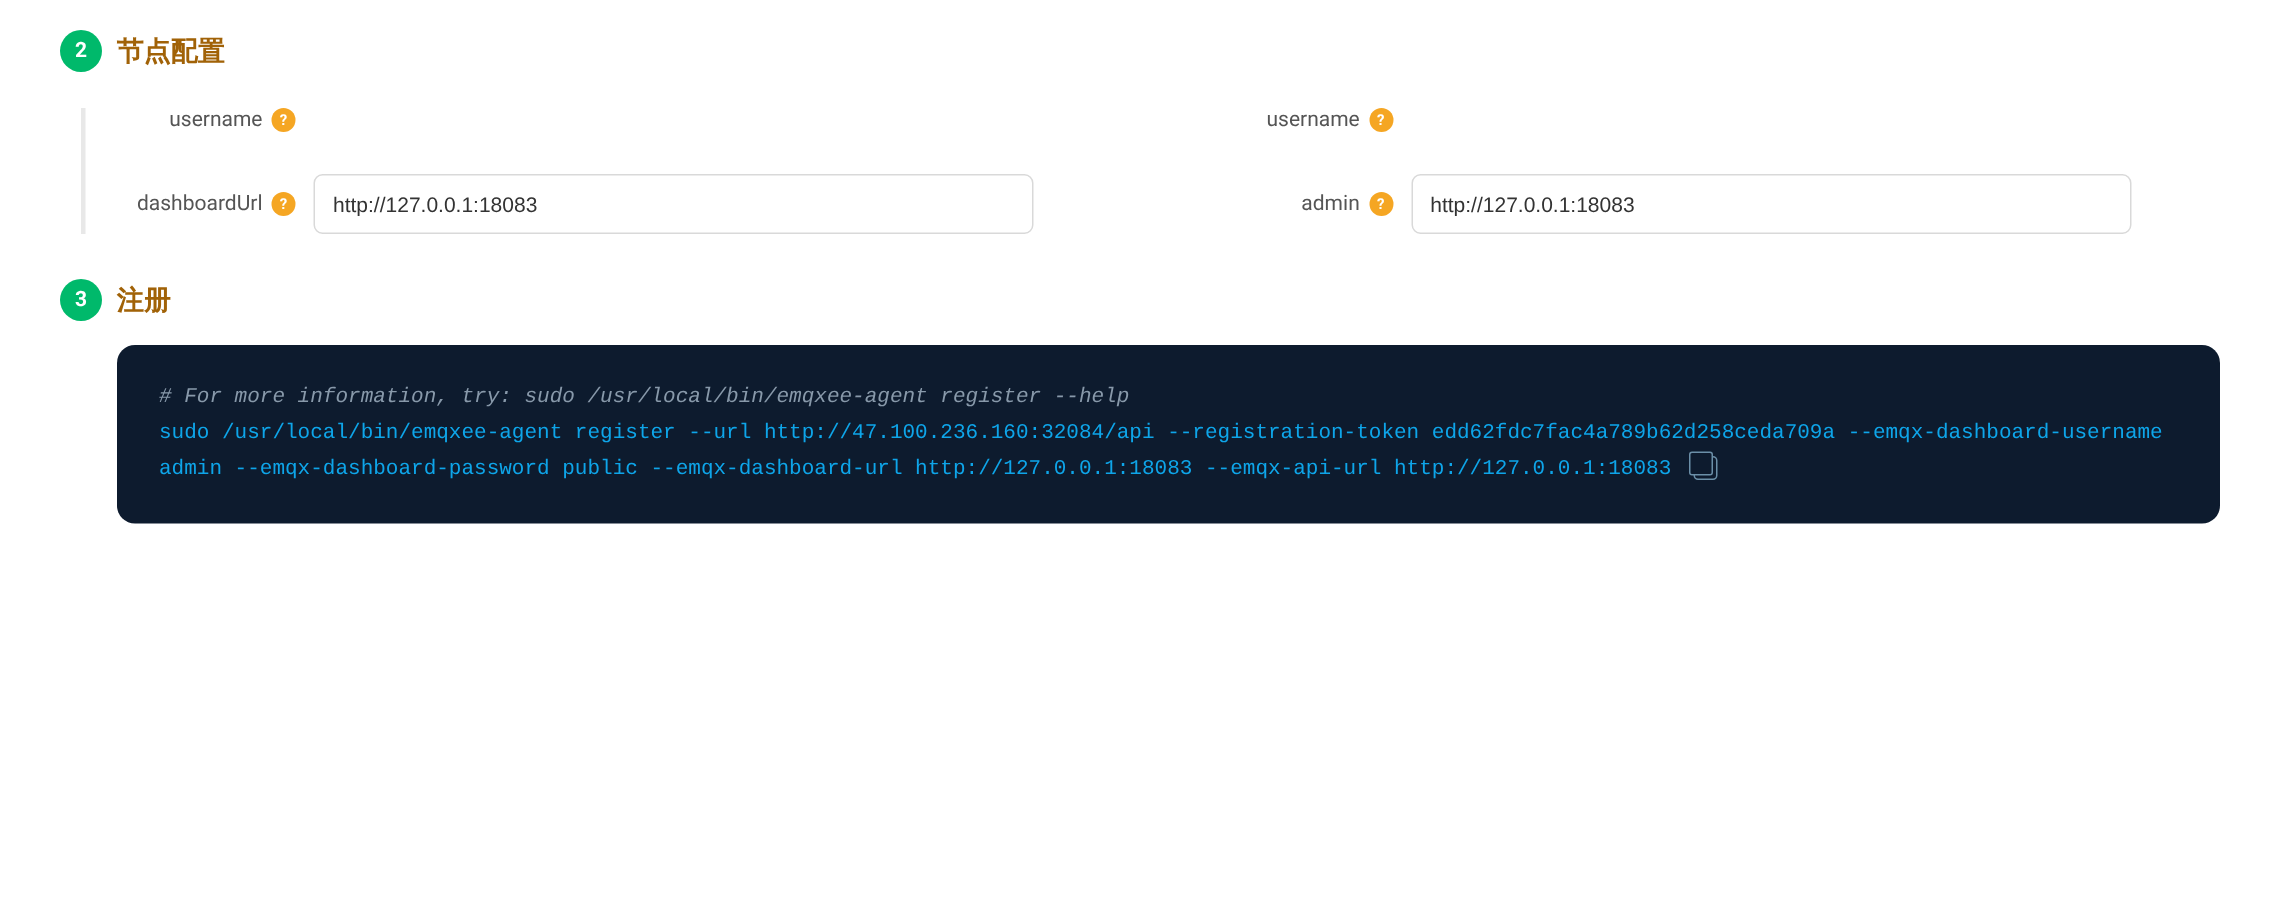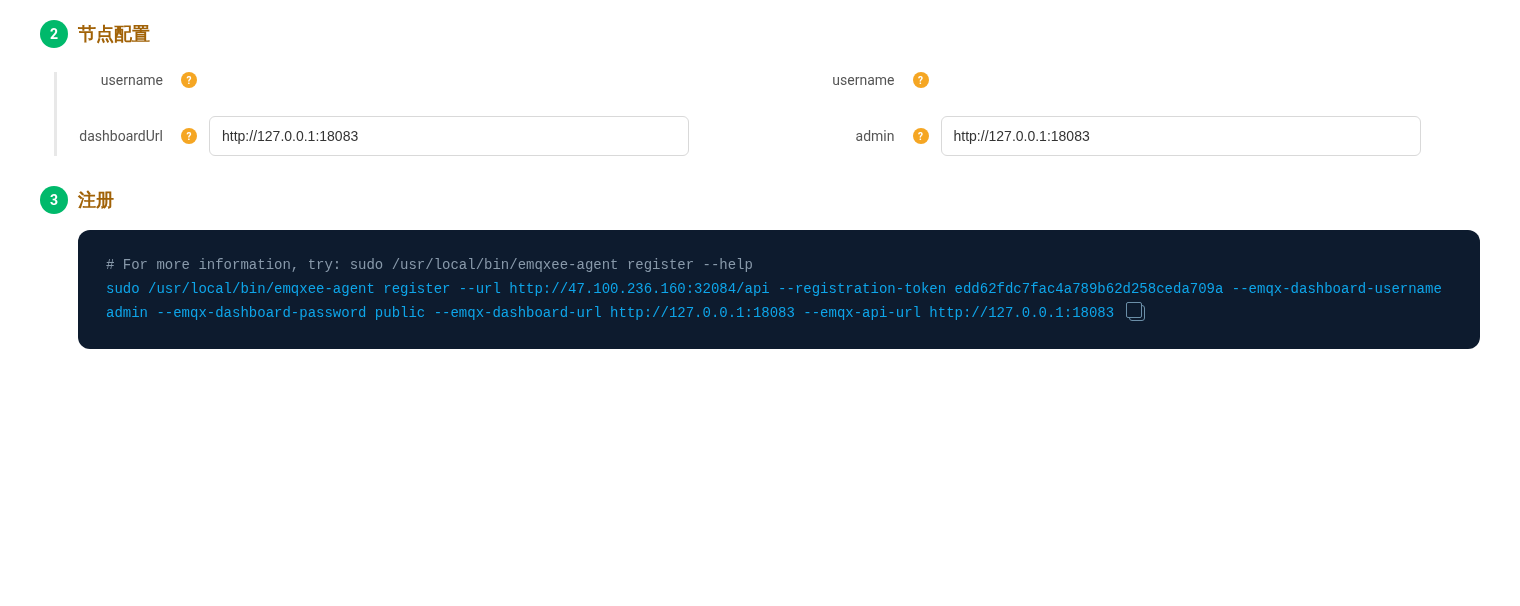--- a/index.html
+++ b/index.html
@@ -67,21 +67,21 @@
       gap: 12px;
       flex: 1;
     }
 
     .field-label {
       font-size: 14px;
       color: #555;
       white-space: nowrap;
       display: flex;
       align-items: center;
-      gap: 18px;
+      gap: 6px;
       min-width: 120px;
       justify-content: flex-end;
     }
 
     .help-icon {
       width: 16px;
       height: 16px;
       border-radius: 50%;
       background: #f5a623;
       color: #fff;
@@ -133,20 +133,21 @@
       margin-right: 0;
     }
 
     .code-line {
       display: block;
       color: #0ea5e9;
     }
 
     .code-line.comment {
       color: #8899aa;
+      font-style: italic;
     }
 
     .copy-icon {
       display: inline-block;
       width: 16px;
       height: 16px;
       border: 1.5px solid #6b8fa8;
       border-radius: 3px;
       position: relative;
       cursor: pointer;

